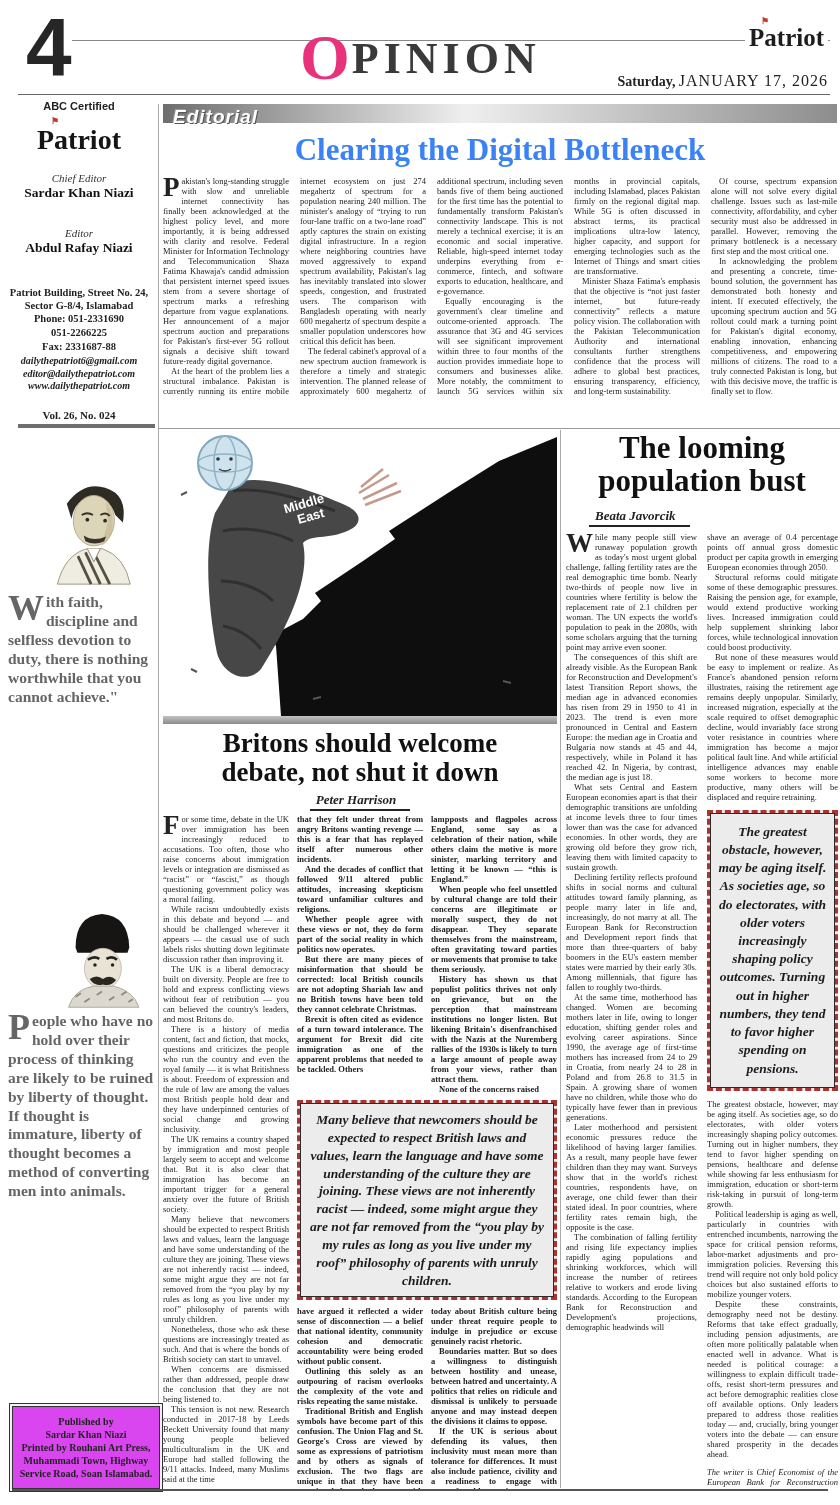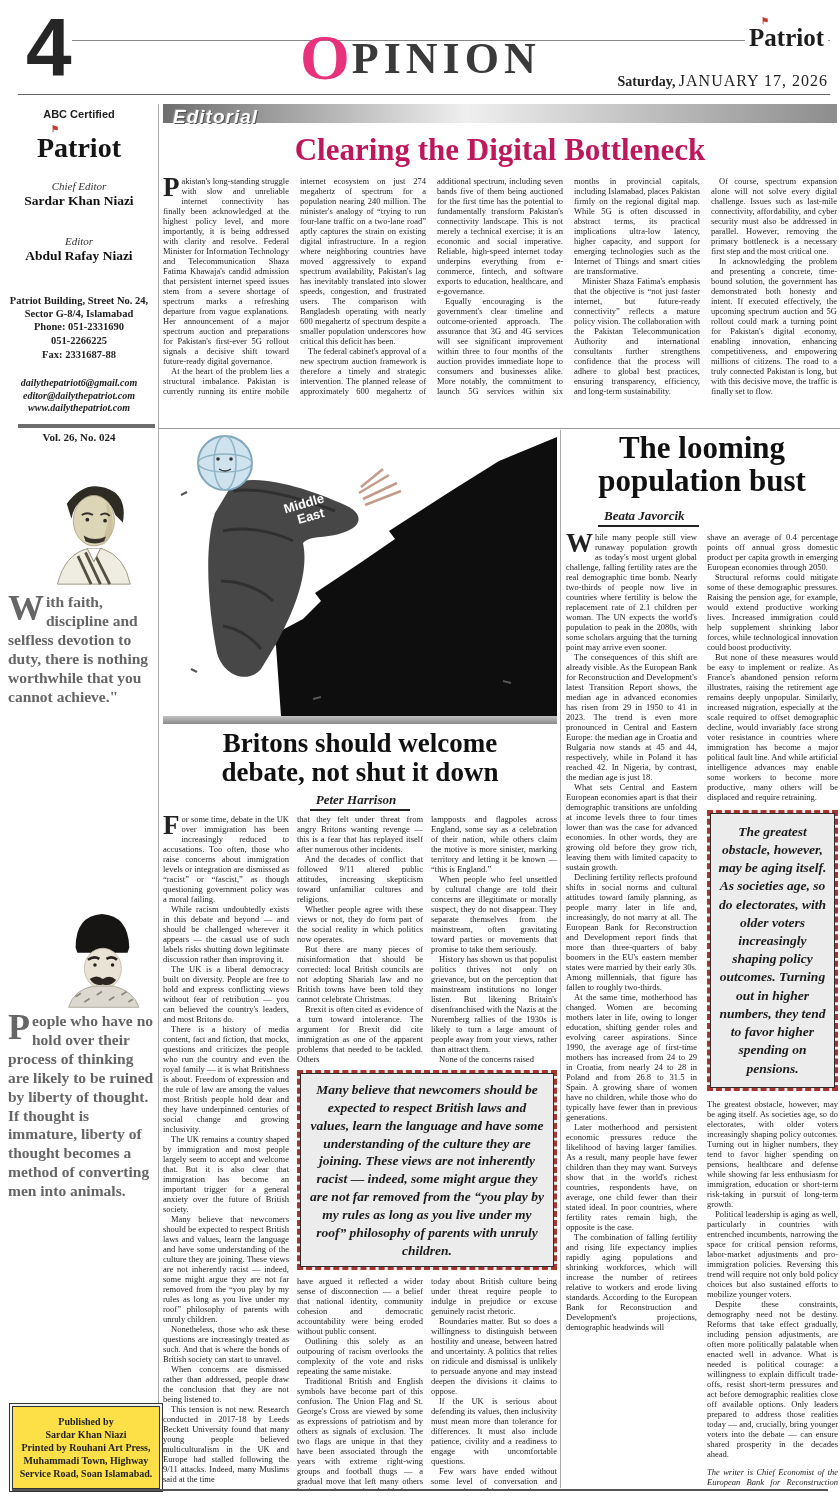--- a/index.html
+++ b/index.html
@@ -13,48 +13,48 @@
   .opinion .op-o{font-size:64px;color:#e8327c;vertical-align:-6px;letter-spacing:2px;}
   .brand-top{position:absolute;right:12px;top:24px;font-weight:bold;font-size:25px;color:#1d1d1d;
              background:#fff;padding:0 4px;}
   .flag{color:#c0392b;font-size:9px;position:absolute;top:-8px;left:14px;}
   .brand-top .flag{left:16px;}
   .dateline{position:absolute;right:12px;top:72px;font-size:13px;color:#222;}
   .dateline b{font-size:14px;}
   .dateline .caps{font-size:16px;letter-spacing:1px;}
   
   .masthead{position:absolute;left:0;top:100px;width:158px;text-align:center;}
-  .abc{font-family:"Liberation Sans",sans-serif;font-weight:bold;font-size:11px;color:#222;margin-top:8px;}
+  .abc{font-family:"Liberation Sans",sans-serif;font-weight:bold;font-size:11px;color:#222;margin-top:0;}
   .mlogo{position:relative;display:inline-block;font-weight:bold;font-size:28px;color:#151515;margin-top:12px;}
   .roleLabel{font-style:italic;font-size:11px;color:#333;margin-top:16px;}
   .roleName{font-weight:bold;font-size:13.5px;color:#111;margin-top:1px;}
   .mAddr{font-weight:bold;font-size:10.5px;color:#222;margin-top:30px;line-height:1.25;}
   .mPhone{font-weight:bold;font-size:10.5px;color:#222;line-height:1.3;}
-  .mMail{font-style:italic;font-weight:bold;font-size:10px;color:#222;line-height:1.25;margin-top:16px;}
+  .mMail{font-style:italic;font-weight:bold;font-size:10px;color:#222;line-height:1.25;margin-top:2px;}
   .mVol{font-weight:bold;font-size:11px;margin-top:16px;}
   .mast-bar{position:absolute;left:18px;top:424px;width:137px;height:4px;background:#6e6e6e;}
   
   .ed-banner{position:absolute;left:163px;top:104px;width:674px;height:19px;
              background:linear-gradient(to right,#6e6e6e,#efefef 45%,#8d8d8d);}
   .ed-banner span{font-family:"Liberation Sans",sans-serif;font-weight:bold;font-style:italic;
                   font-size:19px;color:#fff;letter-spacing:1px;margin-left:10px;line-height:25px;
                   text-shadow:1px 1px 0 #555,-1px -1px 0 #999;}
   .ed-head{position:absolute;left:163px;top:132px;width:674px;text-align:center;
-           font-weight:bold;font-size:31px;color:#be185d;}
+           font-weight:bold;font-size:31px;color:#3b82f6;}
   .ed-body{position:absolute;left:163px;top:176px;width:674px;height:248px;overflow:hidden;
            column-count:5;column-gap:11px;text-align:justify;font-size:8.4px;line-height:10px;color:#222;}
   .ed-body p{margin:0;text-indent:8px;}
   .ed-body p.first{text-indent:0;}
   .dc{float:left;font-weight:bold;font-size:27px;line-height:23px;padding-right:2px;color:#222;}
   
   .rail-quote{position:absolute;left:8px;width:146px;color:#666;font-weight:bold;
               font-size:15.5px;line-height:1.22;}
   .rail-quote .dcq{float:left;font-size:36px;line-height:30px;padding-right:2px;color:#666;font-weight:bold;}
   .portrait{position:absolute;}
-  .pubbox{position:absolute;left:12px;top:1406px;width:138px;background:#fde047;
+  .pubbox{position:absolute;left:12px;top:1406px;width:138px;background:#d946ef;
           border:1px solid #333;box-shadow:0 0 0 2px #f2f2f2,0 0 0 3px #333;
           text-align:center;font-weight:bold;font-size:10px;line-height:1.3;padding:8px 4px;}
   
   .vline1{position:absolute;left:158px;top:104px;width:1px;height:1384px;background:#aaa;}
   .vline2{position:absolute;left:560px;top:430px;width:1px;height:1058px;background:#aaa;}
   .hrule-mid{position:absolute;left:158px;top:428px;width:682px;height:1px;background:#999;}
   .cartoon-bar{position:absolute;left:163px;top:716px;width:394px;height:8px;
                background:linear-gradient(to bottom,#c2c2c2,#8b8b8b);}
   .bottom-rule{position:absolute;left:12px;top:1489px;width:816px;height:2px;background:#555;}
   .h-rule1{position:absolute;left:72px;top:40px;width:758px;height:1px;background:#888;z-index:0;}
@@ -71,27 +71,27 @@
   .tag{font-style:italic;text-indent:0 !important;margin-top:8px !important;}
   .pullq{background:#ececec;border:3px dashed #a93531;box-shadow:0 0 0 1px #2a2a2a inset;
          font-weight:bold;font-style:italic;text-align:center;color:#1c1c1c;}
   
   .britons{position:absolute;left:163px;top:729px;width:394px;height:760px;overflow:hidden;}
   .brit-h{font-size:27px;}
   .brit-by{text-align:center;margin:6px 0 6px 0;}
   .brit-body{display:flex;gap:8px;}
   .brit-col{width:126px;flex:0 0 126px;}
   .brit-right{flex:1;display:flex;flex-direction:column;}
-  .brit-row{display:flex;gap:8px;}
+  .brit-row{display:flex;gap:8px;font-weight:bold;}
   .brit-row .c{flex:1;}
   .brit-q{margin:6px 0;padding:8px 10px;font-size:13.5px;line-height:1.32;}
   
   .pop{position:absolute;left:566px;top:432px;width:272px;height:1056px;overflow:hidden;}
   .pop-h{font-size:31px;}
-  .pop-by{margin:10px 0 8px 32px;}
+  .pop-by{margin:10px 0 8px 23px;}
   .pop-body{display:flex;gap:10px;}
   .pop-col{flex:1;}
   .pop-q{margin:8px 0;padding:10px 8px;font-size:13.5px;line-height:1.35;}
 </style>
 </head>
 <body>
 
 <div class="page">
 
   <div class="h-rule1"></div>

